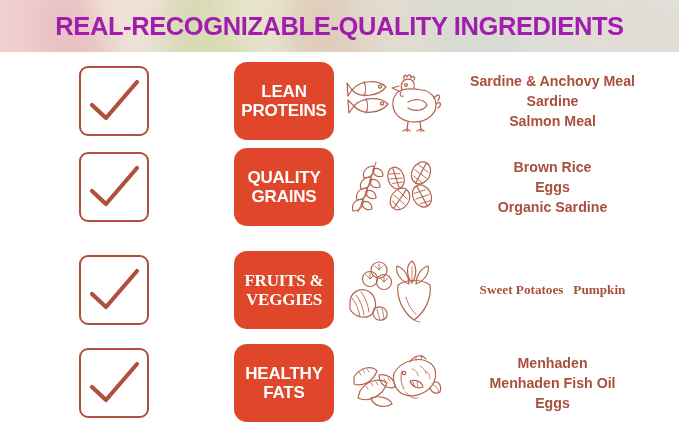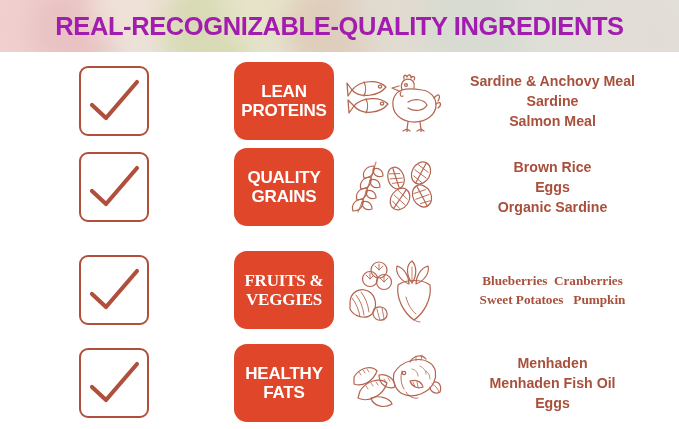--- a/index.html
+++ b/index.html
@@ -323,21 +323,20 @@
           <path d="M60 40 C62 48, 66 54, 70 57" stroke-width="0.9"></path>
 
           <path d="M66 26 C60 18, 60 8, 66 4 C71 9, 71 19, 66 26 Z"></path>
           <path d="M63 27 C55 24, 49 16, 51 9 C58 11, 63 19, 63 27 Z"></path>
           <path d="M70 27 C78 24, 84 16, 82 9 C75 11, 70 19, 70 27 Z"></path>
           <path d="M66 26 L66 10" stroke-width="0.8"></path>
         </g>
       </svg>
     </div>
     <div class="ing-cell small">
-      <span class="ing-line">Blueberries  Cranberries</span>
       <span class="ing-line">Sweet Potatoes   Pumpkin</span>
     </div>
   </div>
 
   <div class="row row-3">
     <div class="check-cell">
       <div class="checkbox">
         <svg width="65" height="65" viewBox="0 0 65 65" aria-hidden="true">
           <polyline points="11,37 25,50 56,14" fill="none" stroke="#b0503c" stroke-width="4.2" stroke-linecap="round" stroke-linejoin="round"></polyline>
         </svg>

